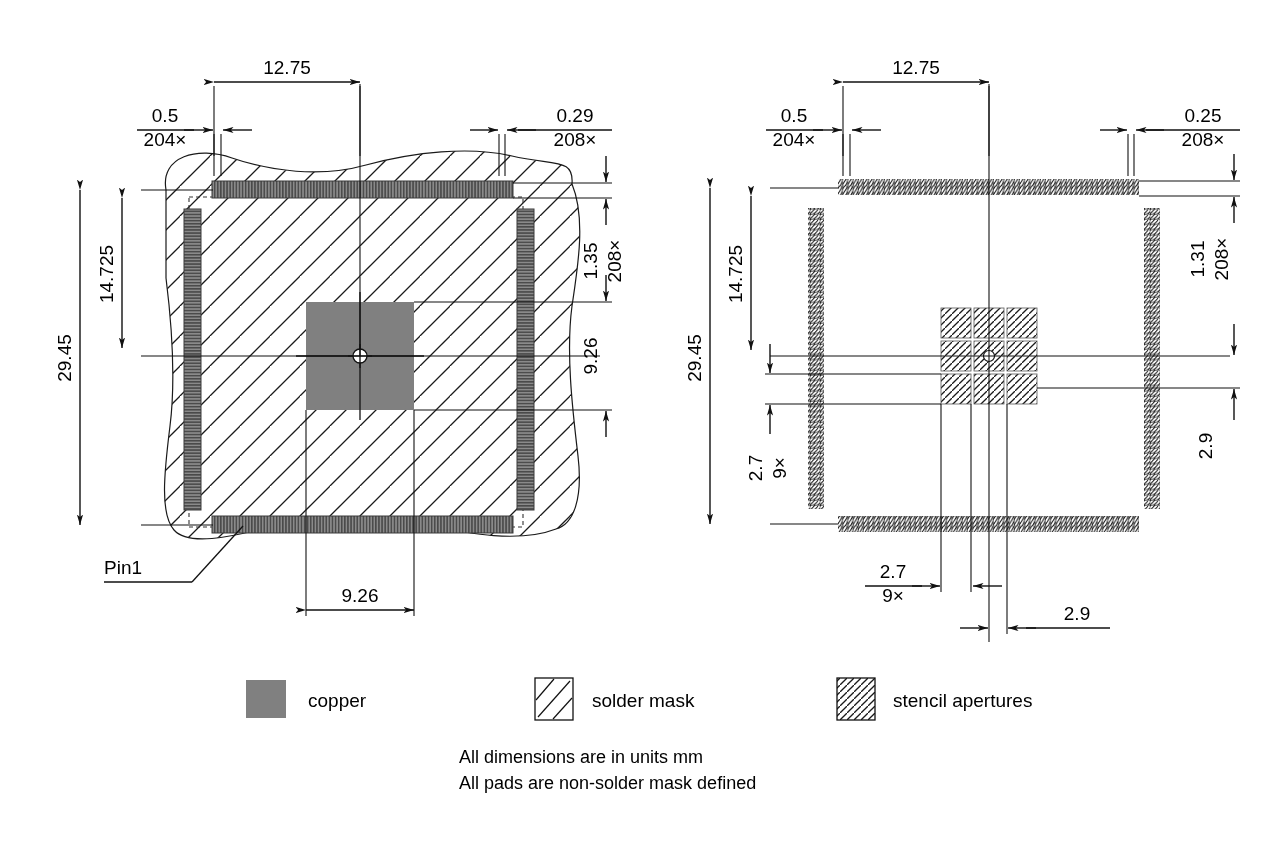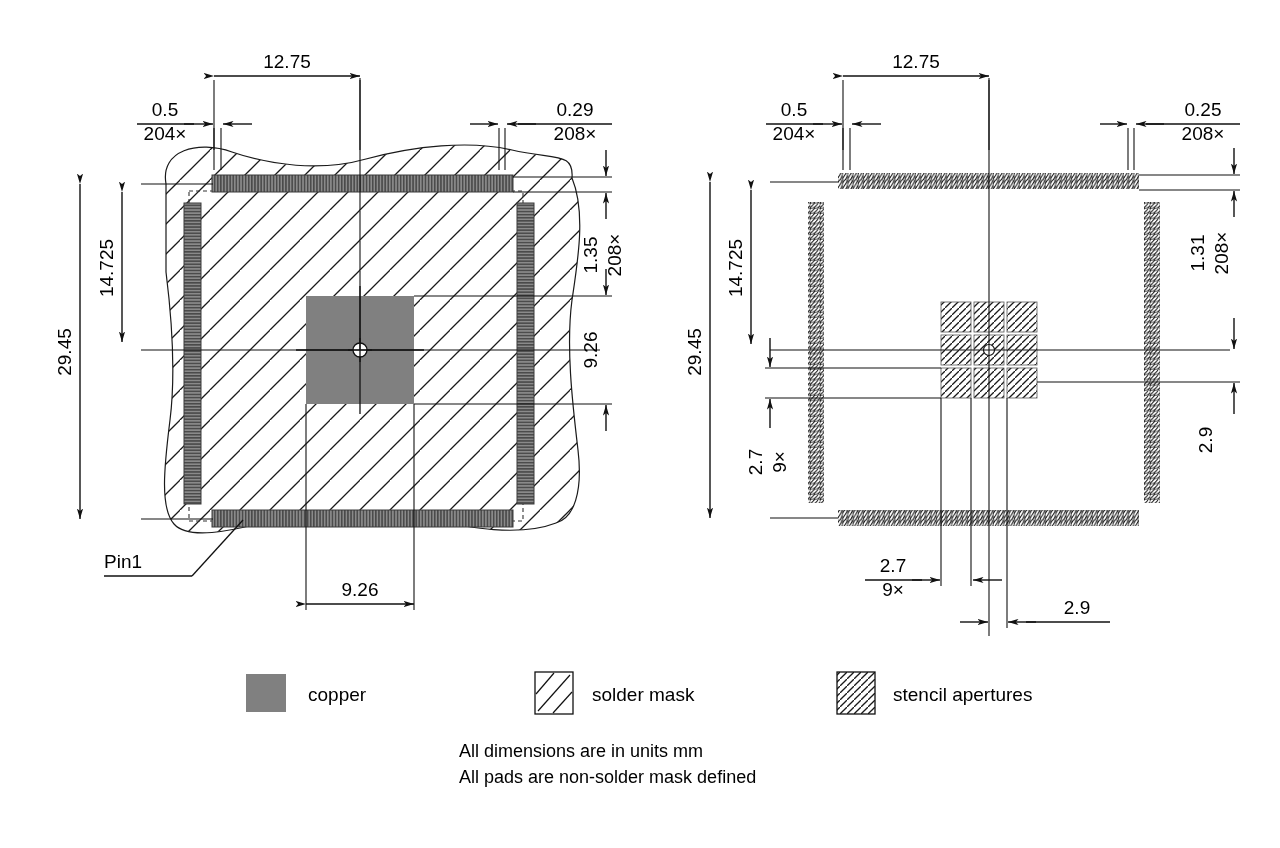--- a/index.html
+++ b/index.html
@@ -1,18 +1,18 @@
 <!DOCTYPE html>
 <html><head>
 <meta charset="utf-8">
 <style>
   html,body{margin:0;padding:0;background:#ffffff;}
   body{width:1280px;height:848px;overflow:hidden;
        font-family:"Liberation Sans",sans-serif;color:#000;}
-  #root{position:relative;width:1280px;height:842px;background:#fff;}
+  #root{position:relative;width:1280px;height:842px;background:#fff;margin-top:6px;}
   svg{display:block;}
   text{font-family:"Liberation Sans",sans-serif;fill:#000;}
   .dim{font-size:19px;}
   .legend-txt{font-size:19px;}
   .note{font-size:18px;}
 </style>
 </head>
 <body>
 
 <div id="root">

